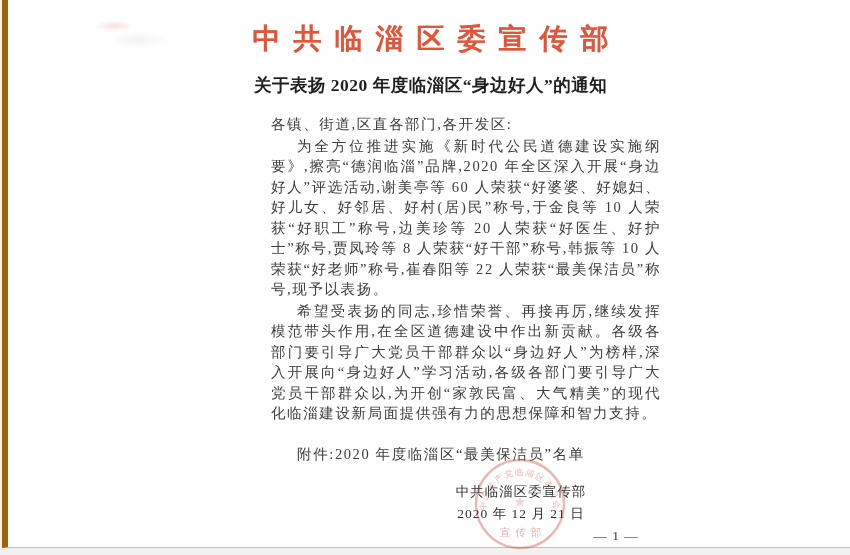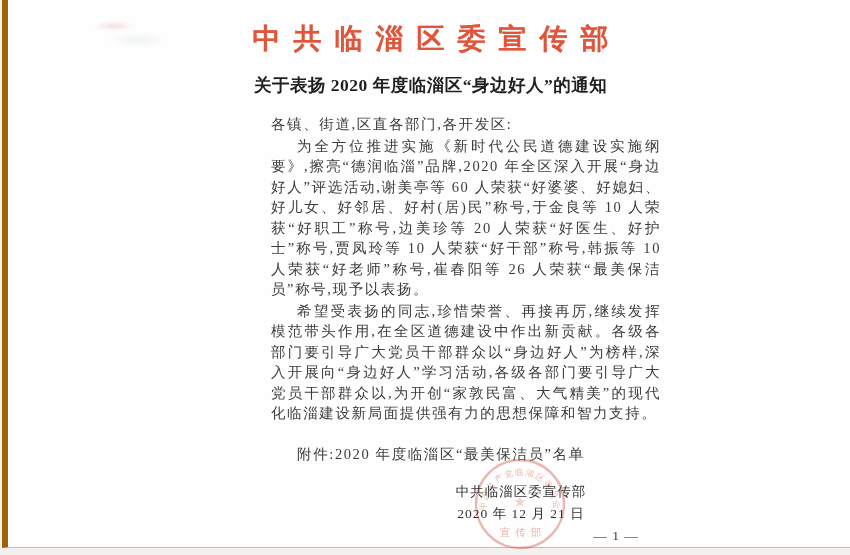--- a/index.html
+++ b/index.html
@@ -76,21 +76,21 @@
 
   <div class="smudge-pink"></div>
   <div class="smudge-gray"></div>
 
   <div class="header-title">中共临淄区委宣传部</div>
 
   <div class="doc-title">关于表扬 2020 年度临淄区“身边好人”的通知</div>
 
   <div class="body-block">
     <p>各镇、街道,区直各部门,各开发区:</p>
-    <p class="indent">为全方位推进实施《新时代公民道德建设实施纲要》,擦亮“德润临淄”品牌,2020 年全区深入开展“身边好人”评选活动,谢美亭等 60 人荣获“好婆婆、好媳妇、好儿女、好邻居、好村(居)民”称号,于金良等 10 人荣获“好职工”称号,边美珍等 20 人荣获“好医生、好护士”称号,贾凤玲等 10 人荣获“好干部”称号,韩振等 10 人荣获“好老师”称号,崔春阳等 26 人荣获“最美保洁员”称号,现予以表扬。</p>
+    <p class="indent">为全方位推进实施《新时代公民道德建设实施纲要》,擦亮“德润临淄”品牌,2020 年全区深入开展“身边好人”评选活动,谢美亭等 60 人荣获“好婆婆、好媳妇、好儿女、好邻居、好村(居)民”称号,于金良等 10 人荣获“好职工”称号,边美珍等 20 人荣获“好医生、好护士”称号,贾凤玲等 8 人荣获“好干部”称号,韩振等 10 人荣获“好老师”称号,崔春阳等 22 人荣获“最美保洁员”称号,现予以表扬。</p>
     <p class="indent">希望受表扬的同志,珍惜荣誉、再接再厉,继续发挥模范带头作用,在全区道德建设中作出新贡献。各级各部门要引导广大党员干部群众以“身边好人”为榜样,深入开展向“身边好人”学习活动,各级各部门要引导广大党员干部群众以,为开创“家敦民富、大气精美”的现代化临淄建设新局面提供强有力的思想保障和智力支持。</p>
     <p class="indent attachment-line">附件:2020 年度临淄区“最美保洁员”名单</p>
   </div>
 
   <svg class="seal" viewBox="0 0 100 100">
     <defs>
       <path id="sealArc" d="M 17 63 A 34 34 0 1 1 83 63" fill="none"></path>
     </defs>
     <circle cx="50" cy="50" r="44" fill="none" stroke="#d2584a" stroke-width="2.4" stroke-opacity="0.5"></circle>
     <text font-size="8.5" fill="#d2584a" fill-opacity="0.5" letter-spacing="1.5" font-family="Liberation Serif, DejaVu Serif, serif">

